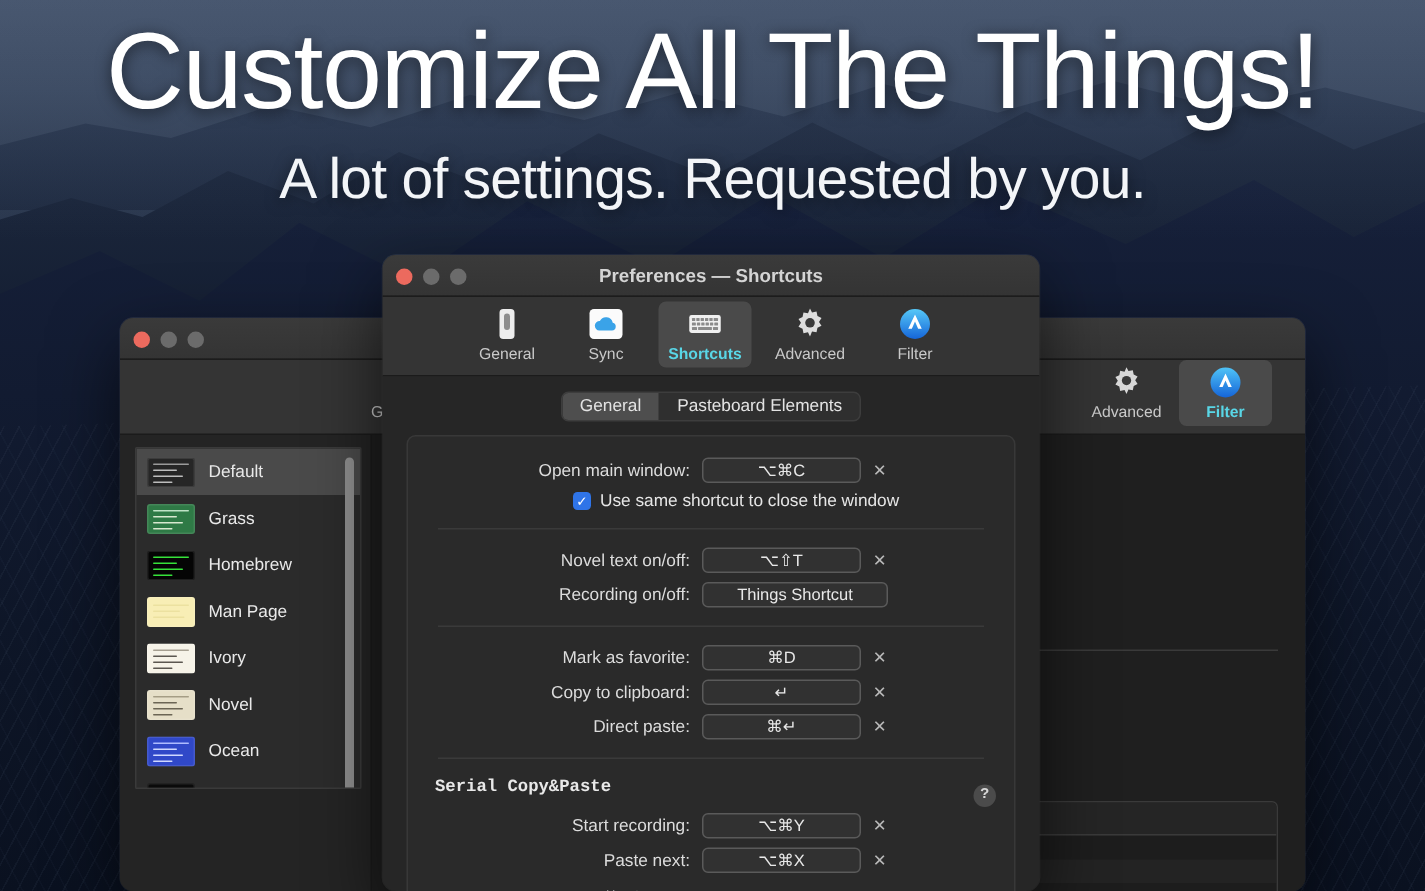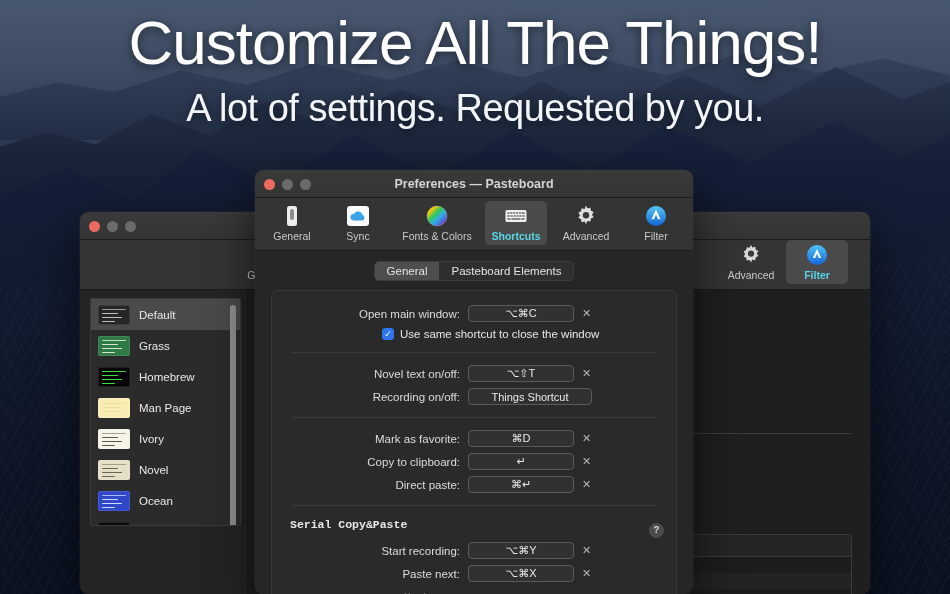--- a/index.html
+++ b/index.html
@@ -72,21 +72,21 @@
     pointer-events:none;
   }
 
   
   #hero {
     position: absolute; left: 0; top: 8px; width: 950px;
     text-align: center; z-index: 5;
     text-shadow: 0 2px 10px rgba(0,0,0,.55);
   }
   #hero-title {
-    font-size: 62px; font-weight: 300; color: #ffffff;
+    font-size: 72px; font-weight: 300; color: #ffffff;
     letter-spacing: -1px; line-height: 1.12;
     font-family: "Liberation Sans", sans-serif;
   }
   #hero-sub {
     font-size: 38px; font-weight: 300; color: #f3f5f8;
     letter-spacing: -0.5px; margin-top: 10px;
   }
 
   
   .window {
@@ -399,54 +399,37 @@
     </div>
   </div>
 
   <div class="window" id="win-prefs">
     <div class="titlebar">
       <div class="traffic">
         <div class="tl red"></div>
         <div class="tl yellow"></div>
         <div class="tl green"></div>
       </div>
-      <div class="tl-title">Preferences — Pasteboard</div>
+      <div class="tl-title">Preferences — Shortcuts</div>
     </div>
 
     <div class="toolbar">
       <div class="tbitem">
         <svg class="tbicon" viewBox="0 0 24 24">
           <rect x="7" y="2" width="10" height="20" rx="2.5" fill="#ededed"></rect>
           <rect x="10" y="5" width="4" height="11" rx="2" fill="#8d8d8d"></rect>
         </svg>
         <div class="tblabel">General</div>
       </div>
       <div class="tbitem">
         <svg class="tbicon" viewBox="0 0 24 24">
           <rect x="1" y="2" width="22" height="20" rx="3" fill="#fbfbfb"></rect>
           <path d="M7.6 16.4a3.2 3.2 0 0 1 .3-6.4 4.6 4.6 0 0 1 8.6 1.1 2.7 2.7 0 0 1-.5 5.3z" fill="#3aa3e8"></path>
         </svg>
         <div class="tblabel">Sync</div>
-      </div>
-      <div class="tbitem" style="width:88px">
-        <svg class="tbicon" viewBox="0 0 24 24">
-          <defs>
-              <linearGradient id="cw1" x1="0" y1="0" x2="1" y2="1">
-            <stop offset="0" stop-color="#ff3b30"></stop>
-                <stop offset=".2" stop-color="#ffcc00"></stop>
-            <stop offset=".4" stop-color="#34c759"></stop>
-                <stop offset=".6" stop-color="#32ade6"></stop>
-            <stop offset=".8" stop-color="#5856d6"></stop>
-                <stop offset="1" stop-color="#ff2d55"></stop>
-              </linearGradient>
-            </defs>
-          <circle cx="12" cy="12" r="10" fill="url(#cw1)"></circle>
-          <circle cx="12" cy="12" r="10" fill="none" stroke="#ffffff" stroke-opacity=".25" stroke-width="1"></circle>
-        </svg>
-        <div class="tblabel">Fonts &amp; Colors</div>
       </div>
       <div class="tbitem selected">
         <svg class="tbicon" viewBox="0 0 24 24">
           <rect x="1.5" y="6" width="21" height="12" rx="1.6" fill="#f0f0f0"></rect>
           <g fill="#8b8b8b">
             <rect x="3.3" y="8" width="2.2" height="2" rx=".4"></rect>
               <rect x="6.2" y="8" width="2.2" height="2" rx=".4"></rect>
             <rect x="9.1" y="8" width="2.2" height="2" rx=".4"></rect>
               <rect x="12" y="8" width="2.2" height="2" rx=".4"></rect>
             <rect x="14.9" y="8" width="2.2" height="2" rx=".4"></rect>

